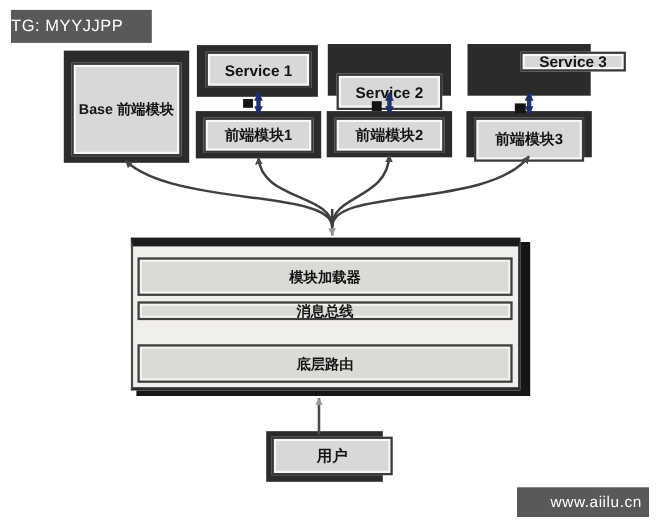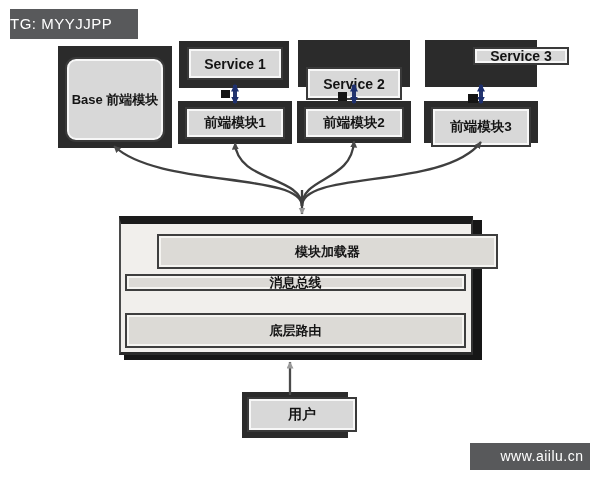--- a/index.html
+++ b/index.html
@@ -25,21 +25,21 @@
   .sh-user     { left:242px; top:392px; width:106px; height:46px; }
   .sh-platform { left:124px; top:220px; width:358px; height:140px; background:#161616; }
 
   .node {
     position:absolute; z-index:2; box-sizing:border-box;
     background:#d8d8d8; border:2px solid #3a3a3a;
     box-shadow: inset 0 0 0 2px #f7f7f7;
     display:flex; align-items:center; justify-content:center;
     font-weight:bold; color:#141414; font-size:13px; text-align:center;
   }
-  .n-base { left:65px;  top:57px;  width:100px; height:85px;border-radius:11px; }
+  .n-base { left:65px;  top:57px;  width:100px; height:85px; }
   .n-s1   { left:187px; top:47px;  width:96px;  height:33px; font-size:14px; }
   .n-s2   { left:306px; top:47px;  width:96px;  height:33px; font-size:14px;margin-top:20px; }
   .n-s3   { left:433px; top:47px;  width:96px;  height:18px; font-size:14px;margin-left:40px; }
   .n-f1   { left:185px; top:107px; width:100px; height:32px; font-size:13.5px; }
   .n-f2   { left:304px; top:107px; width:100px; height:32px; font-size:13.5px; }
   .n-f3   { left:431px; top:107px; width:100px; height:40px; font-size:13.5px; }
   .n-user { left:247px; top:397px; width:110px;  height:35px; font-size:14px; }
 
   .platform {
     position:absolute; z-index:2; box-sizing:border-box;
@@ -49,21 +49,21 @@
     border-right:2px solid #333333; border-bottom:3px solid #2b2b2b;
   }
   .layer {
     position:absolute; z-index:3; box-sizing:border-box;
     left:125px; width:341px;
     background:#dcdad6; border:2px solid #3e3e3e;
     box-shadow: inset 0 0 0 2px #f5f4f1;
     display:flex; align-items:center; justify-content:center;
     font-weight:bold; color:#141414; font-size:13px;
   }
-  .layer-1 { top:234px; height:35px;margin-left:32px; }
+  .layer-1 { top:234px; height:35px; }
   .layer-2 { top:274px; height:17px; }
   .layer-3 { top:313px; height:35px; }
 
   .frag { position:absolute; background:#141414; z-index:4; }
   .fr1 { left:221px; top:90px; width:9px;  height:8px; }
   .fr2 { left:338px; top:92px; width:9px;  height:9px; }
   .fr3 { left:468px; top:94px; width:10px; height:9px; }
 
   .wires { position:absolute; left:0; top:0; z-index:5; pointer-events:none; }
 </style>

